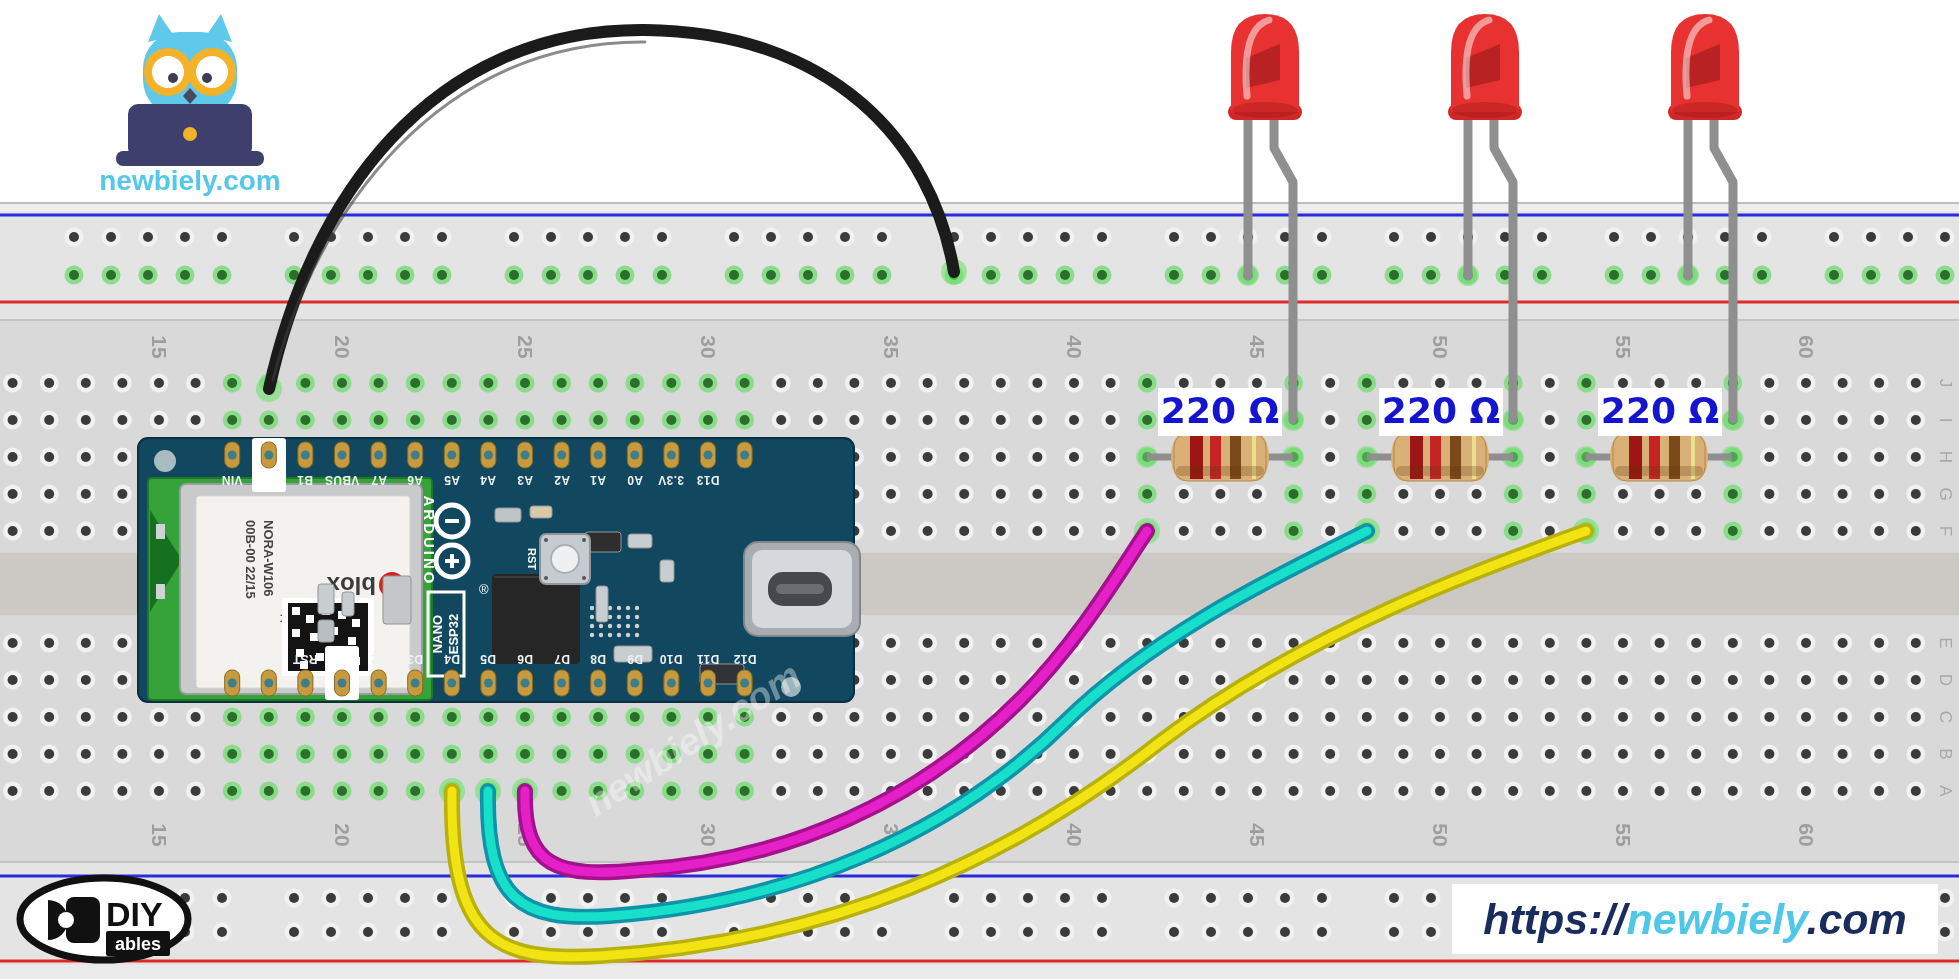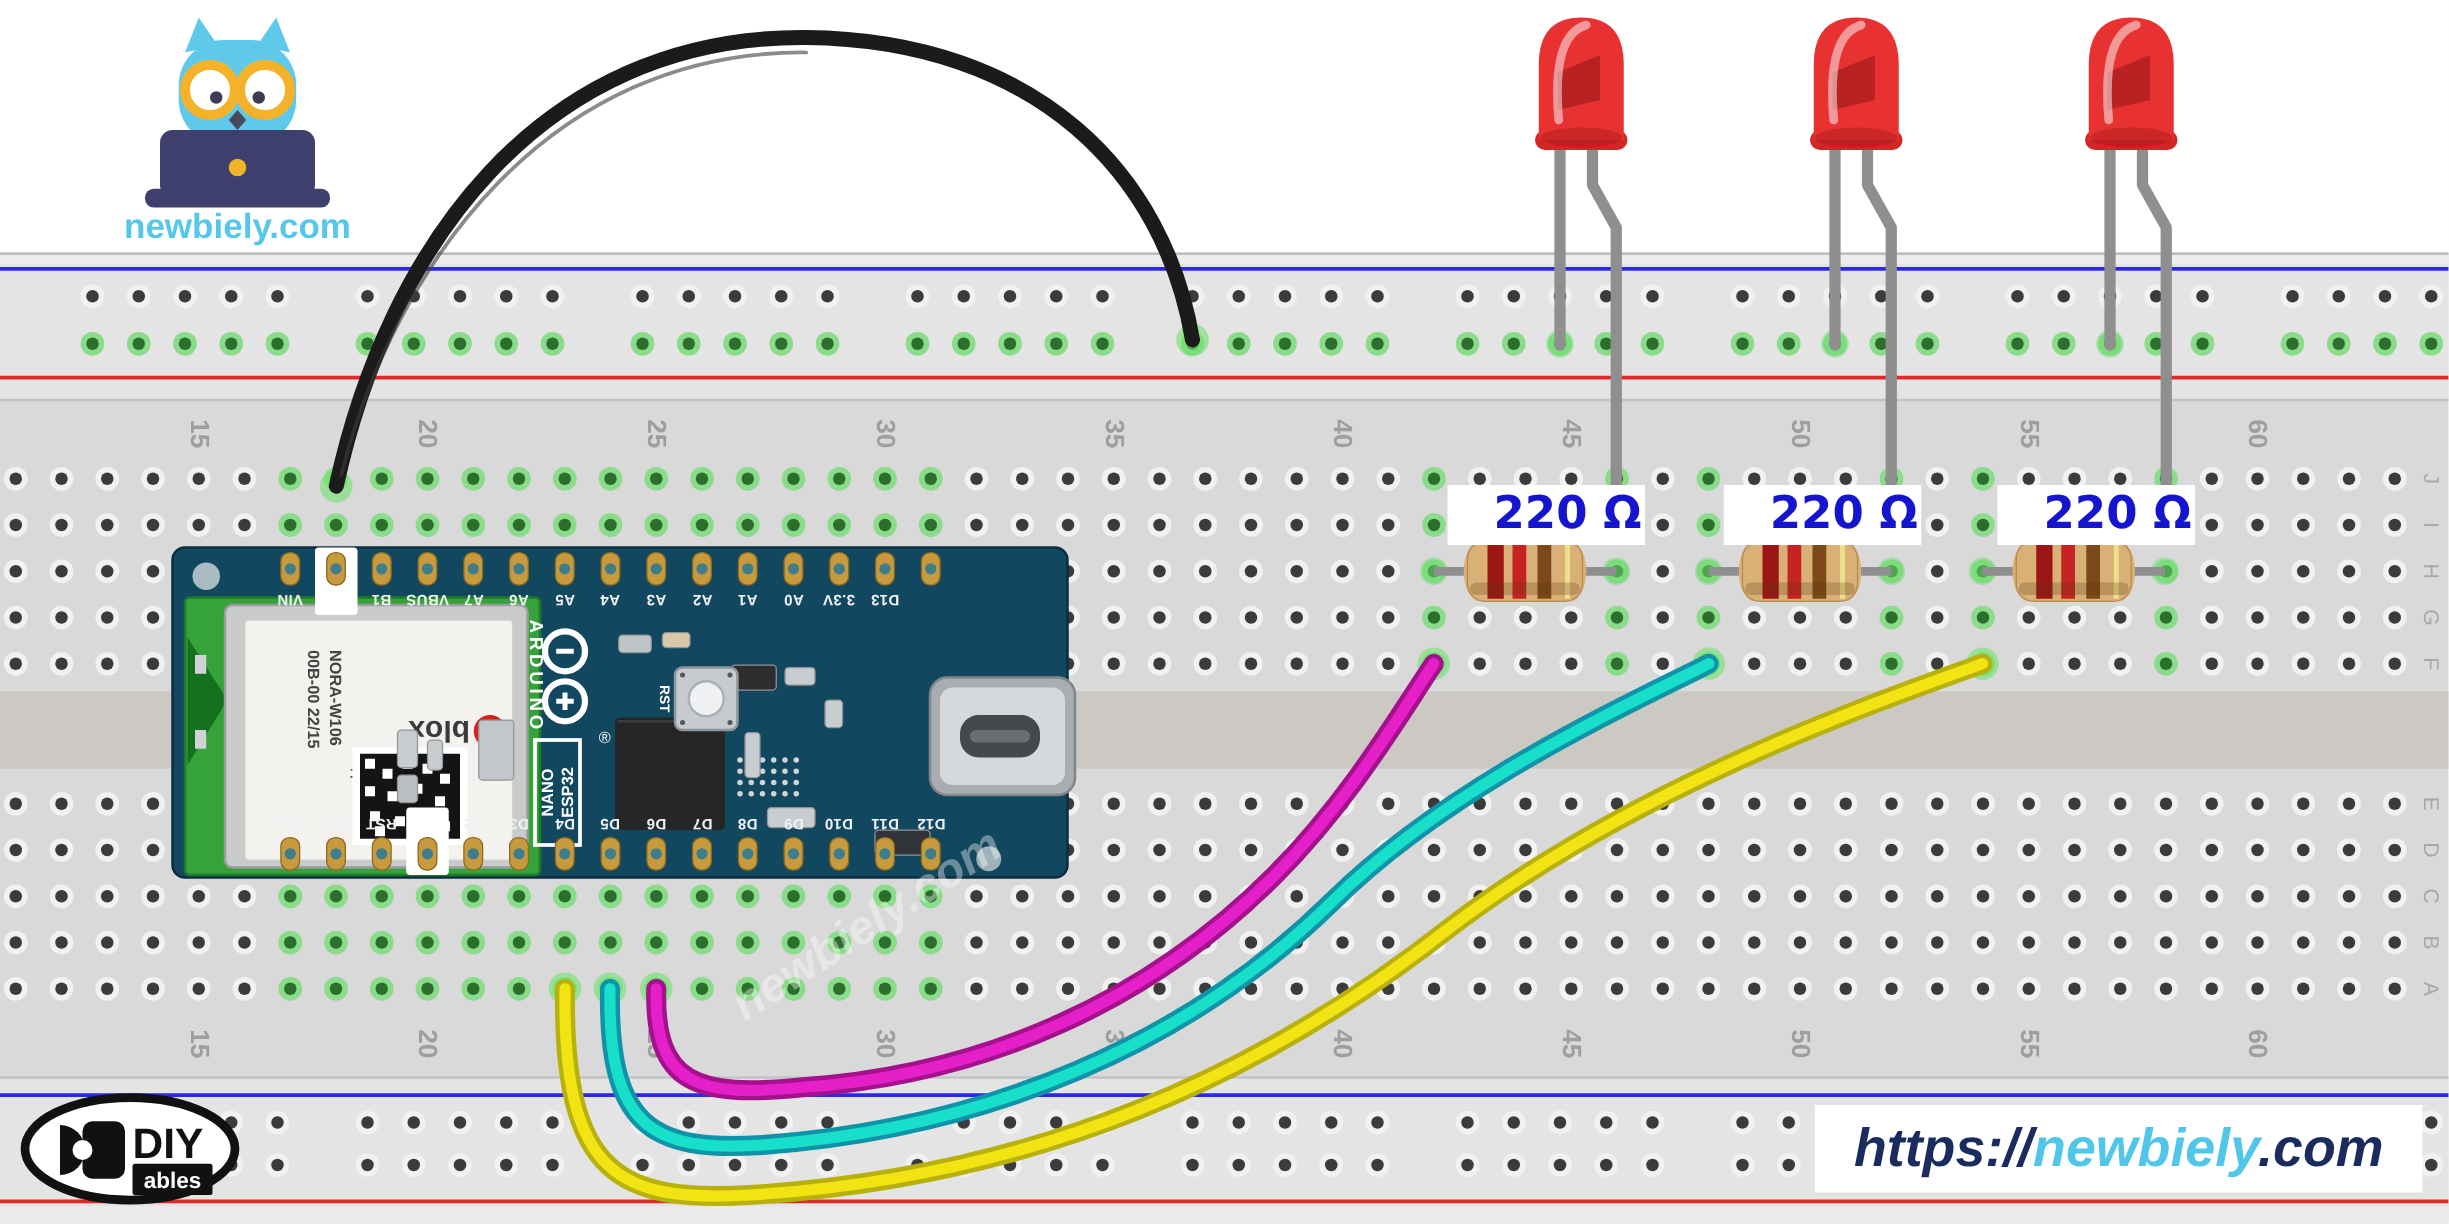--- a/index.html
+++ b/index.html
@@ -4,21 +4,21 @@
 <style>
   html,body{margin:0;padding:0;background:#ffffff;}
   #stage{position:relative;width:1959px;height:979px;overflow:hidden;background:#fff;
          font-family:"Liberation Sans","DejaVu Sans",sans-serif;}
   #scene{position:absolute;left:0;top:0;z-index:1;}
   .ov{position:absolute;z-index:3;}
   .pinlab{position:absolute;transform:translate(-50%,-50%) rotate(180deg);
           font-size:12px;font-weight:bold;color:#eef2f4;white-space:nowrap;letter-spacing:.3px;}
   .rlabel{position:absolute;width:124px;height:48px;background:#ffffff;text-align:center;
           line-height:46px;font-size:36px;font-weight:bold;color:#1515d0;
-          font-family:"DejaVu Sans","Liberation Sans",sans-serif;padding-left:34px;}
+          font-family:"DejaVu Sans","Liberation Sans",sans-serif;}
   #urlbanner{position:absolute;left:1452px;top:884px;width:486px;height:70px;background:#ffffff;
              text-align:center;line-height:70px;font-style:italic;font-weight:bold;font-size:43px;}
   #urlbanner .navy{color:#1a2c5e;} #urlbanner .cyan{color:#50c6e8;}
   #headerlogo{position:absolute;left:50px;top:8px;}
   #diylogo{position:absolute;left:14px;top:874px;}
 </style>
 </head>
 <body>
 
 <div id="stage">

